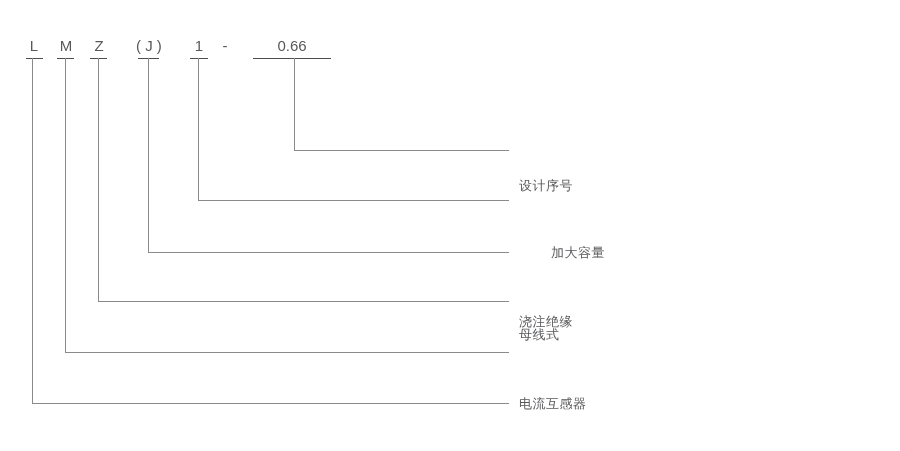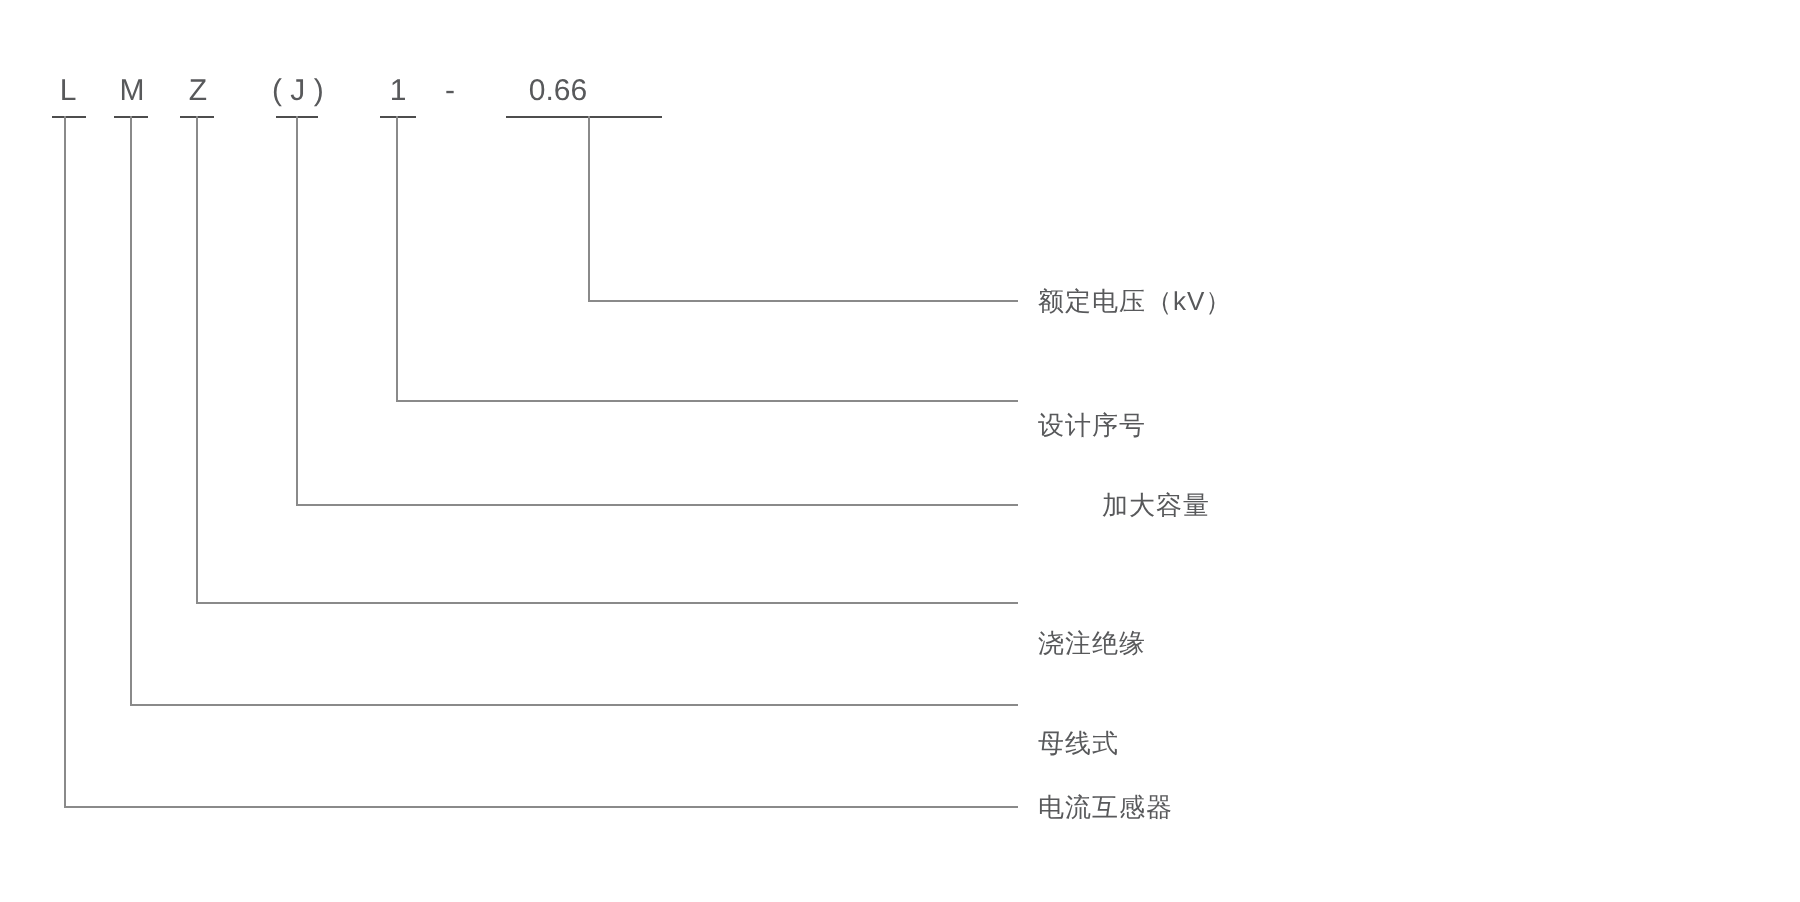--- a/index.html
+++ b/index.html
@@ -65,21 +65,21 @@
 <body>
 
 <div class="canvas">
 
   <span class="code-char" style="left:25px; width:18px;">L</span>
   <span class="code-char" style="left:57px; width:18px;">M</span>
   <span class="code-char" style="left:90px; width:18px;">Z</span>
   <span class="code-char" style="left:136px; width:25px;">( J )</span>
   <span class="code-char" style="left:190px; width:18px;">1</span>
   <span class="code-sep" style="left:219px; width:12px;">-</span>
-  <span class="code-char" style="left:240px; width:78px;">0.66</span>
+  <span class="code-char" style="left:253px; width:78px;">0.66</span>
 
   <div class="underline" style="left:26px;  width:17px;"></div>
   <div class="underline" style="left:57px;  width:17px;"></div>
   <div class="underline" style="left:90px;  width:17px;"></div>
   <div class="underline" style="left:138px; width:21px;"></div>
   <div class="underline" style="left:190px; width:18px;"></div>
   <div class="underline" style="left:253px; width:78px;"></div>
 
   <div class="vline" style="left:294px; height:93px;"></div>
   <div class="hline" style="left:294px; top:150px; width:215px;"></div>
@@ -92,20 +92,19 @@
 
   <div class="vline" style="left:98px; height:244px;"></div>
   <div class="hline" style="left:98px; top:301px; width:411px;"></div>
 
   <div class="vline" style="left:65px; height:295px;"></div>
   <div class="hline" style="left:65px; top:352px; width:444px;"></div>
 
   <div class="vline" style="left:32px; height:346px;"></div>
   <div class="hline" style="left:32px; top:403px; width:477px;"></div>
 
-  <span class="row-label" style="top:151px;">额定电压（kV）</span>
-  <span class="row-label" style="top:213px;">设计序号</span>
+  <span class="row-label" style="top:186px;">设计序号</span>
   <span class="row-label" style="top:253px;margin-left:32px;">加大容量</span>
   <span class="row-label" style="top:302px;margin-top:20px;">浇注绝缘</span>
-  <span class="row-label" style="top:372px;">母线式</span>
+  <span class="row-label" style="top:335px;">母线式</span>
   <span class="row-label" style="top:404px;">电流互感器</span>
 
 </div>
 
 </body></html>

